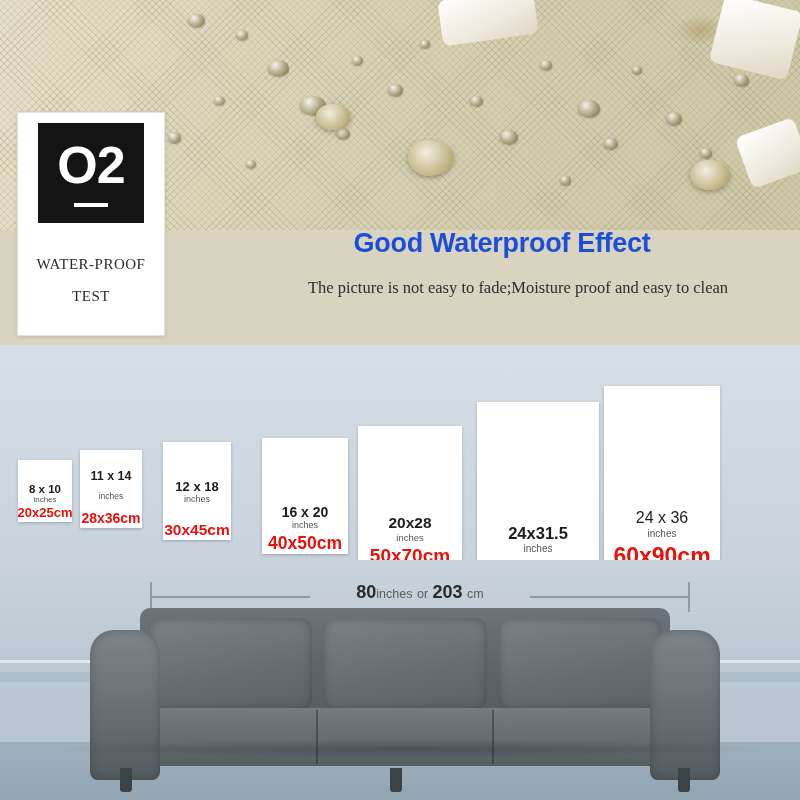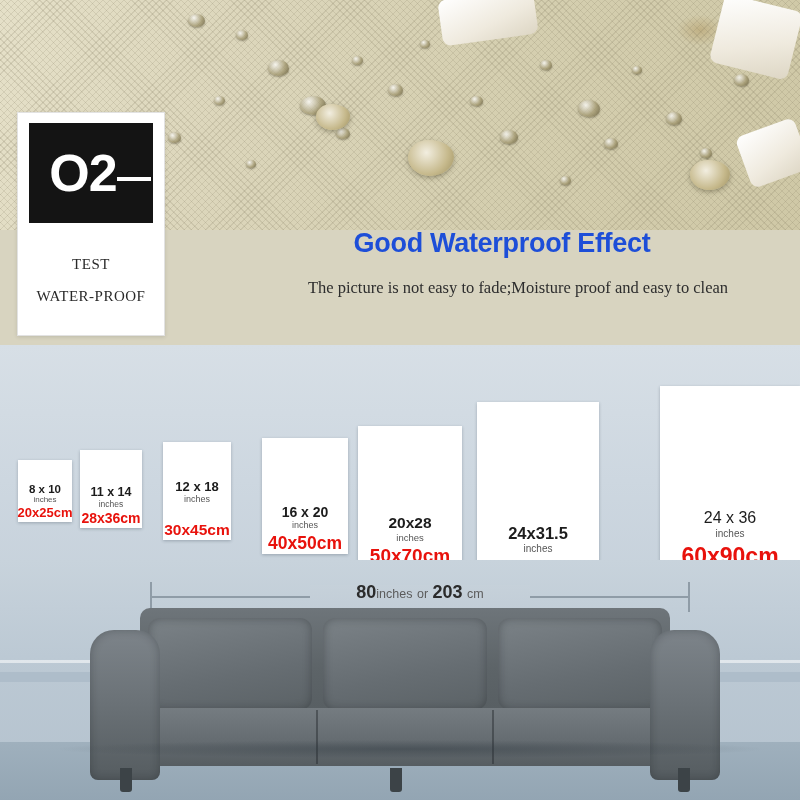--- a/index.html
+++ b/index.html
@@ -78,24 +78,23 @@
     box-shadow: 0 1px 4px rgba(0,0,0,0.12);
     display: flex;
     flex-direction: column;
     align-items: center;
   }
   .o2-box {
     width: 106px; height: 100px;
     background: #141414;
     margin-top: 10px;
     display: flex;
-    flex-direction: row;
+    flex-direction: column;
     align-items: center;
     justify-content: center;
-    padding-left: 18px;
   }
   .o2-text {
     color: #ffffff;
     font-size: 52px;
     font-weight: bold;
     line-height: 1;
     letter-spacing: -1px;
     font-family: "Liberation Sans", sans-serif;
   }
   .o2-bar {
@@ -328,39 +327,39 @@
         <div class="white-fold" style="left:742px;top:126px;width:62px;height:54px;transform:rotate(-20deg);"></div>
       </div>
     </div>
 
     <div class="label-card">
       <div class="o2-box">
         <div class="o2-text">O2</div>
         <div class="o2-bar"></div>
       </div>
       <div class="label-text">
+        <div>WATER-PROOF</div>
         <div>TEST</div>
-        <div>WATER-PROOF</div>
       </div>
     </div>
 
     <div class="headline">Good Waterproof Effect</div>
     <div class="subline">The picture is not easy to fade;Moisture proof and easy to clean</div>
   </div>
 
   <div class="size-panel">
     <div class="frames">
 
       <div class="frame" style="left:18px; bottom:68px; width:54px; height:62px;">
         <div class="f-in" style="font-size:11.5px;">8 x 10</div>
         <div class="f-unit" style="font-size:8px;">inches</div>
         <div class="f-cm" style="font-size:13px; margin-top:1px;">20x25cm</div>
       </div>
 
-      <div class="frame" style="left:80px; bottom:62px; width:62px; height:78px;">
+      <div class="frame" style="left:80px; bottom:62px; width:62px; height:78px;gap:8px;">
         <div class="f-in" style="font-size:12.5px;">11 x 14</div>
         <div class="f-unit" style="font-size:8.5px;">inches</div>
         <div class="f-cm" style="font-size:14px; margin-top:1px;">28x36cm</div>
       </div>
 
       <div class="frame" style="left:163px; bottom:50px; width:68px; height:98px;">
         <div class="f-in" style="font-size:13px;">12 x 18</div>
         <div class="f-unit" style="font-size:9px;">inches</div>
         <div class="f-cm" style="font-size:15.5px; margin-top:16px;">30x45cm</div>
       </div>
@@ -376,21 +375,21 @@
         <div class="f-unit" style="font-size:9.5px;">inches</div>
         <div class="f-cm" style="font-size:19px; margin-top:2px;">50x70cm</div>
       </div>
 
       <div class="frame" style="left:477px; bottom:6px; width:122px; height:182px;">
         <div class="f-in" style="font-size:16.5px;">24x31.5</div>
         <div class="f-unit" style="font-size:10px;">inches</div>
         <div class="f-cm" style="font-size:22px; margin-top:4px;">60x80cm</div>
       </div>
 
-      <div class="frame" style="left:660px; bottom:-8px; width:140px; height:212px;">
+      <div class="frame" style="left:604px; bottom:-8px; width:116px; height:212px;">
         <div class="f-in" style="font-size:16px; font-weight:normal;">24 x 36</div>
         <div class="f-unit" style="font-size:10px;">inches</div>
         <div class="f-cm" style="font-size:23px; margin-top:4px; margin-bottom:28px;">60x90cm</div>
       </div>
 
     </div>
   </div>
 
   <div class="room">
     <div class="wall-line"></div>

